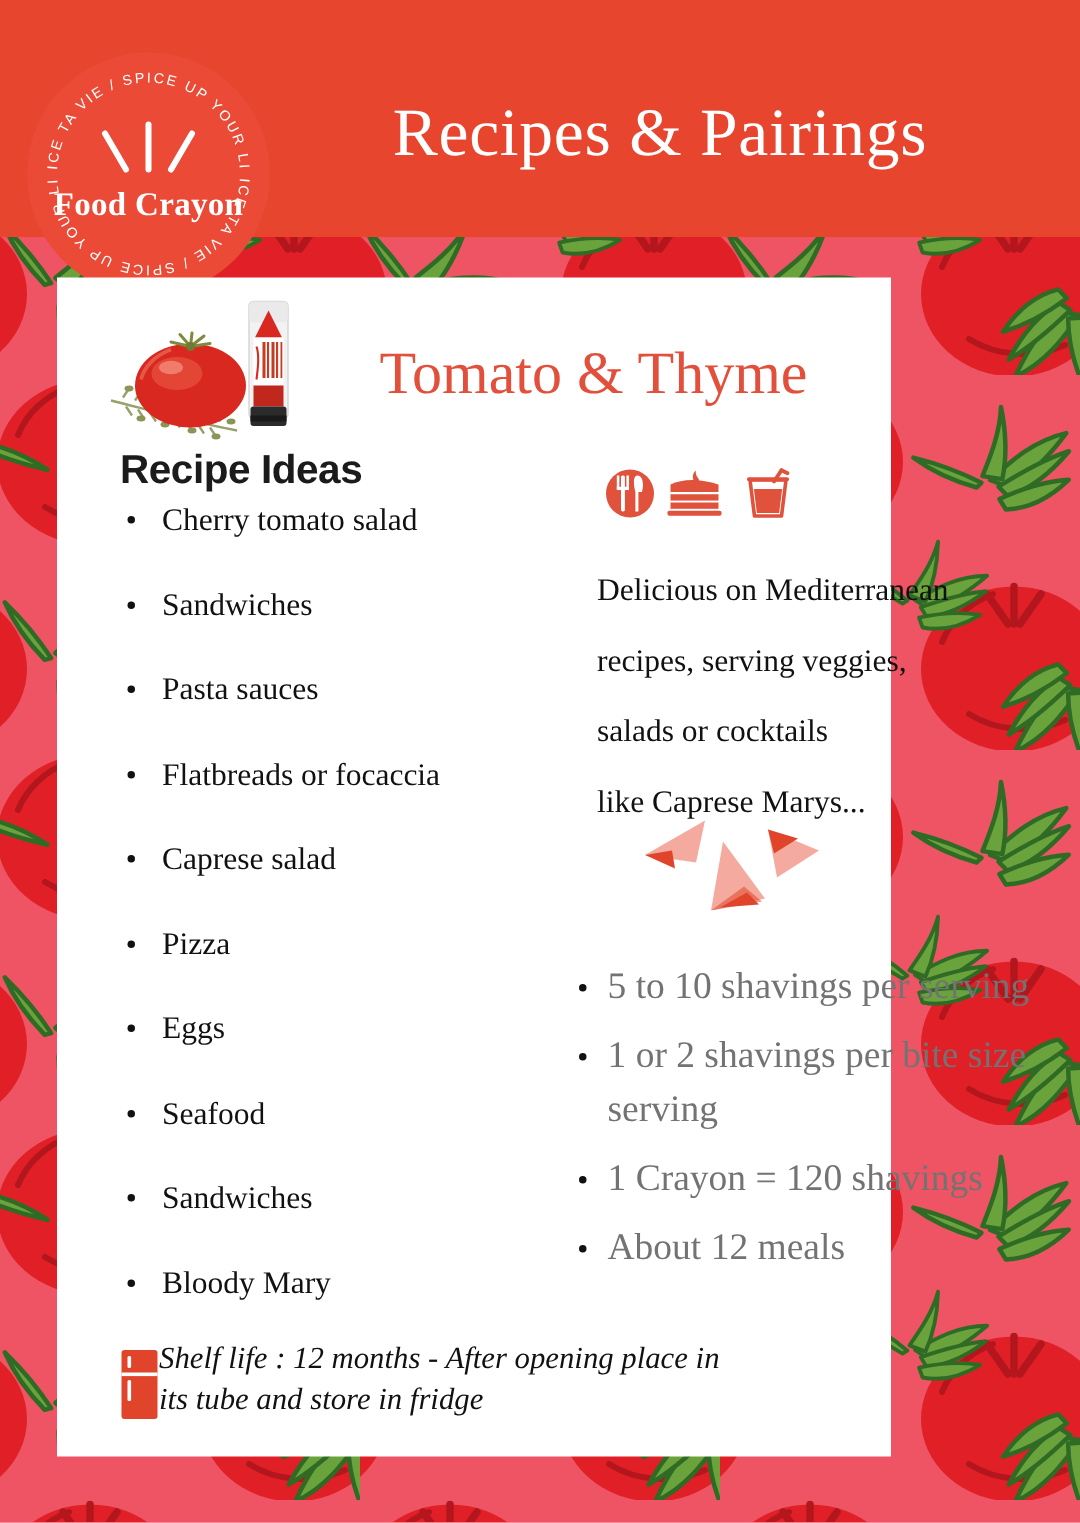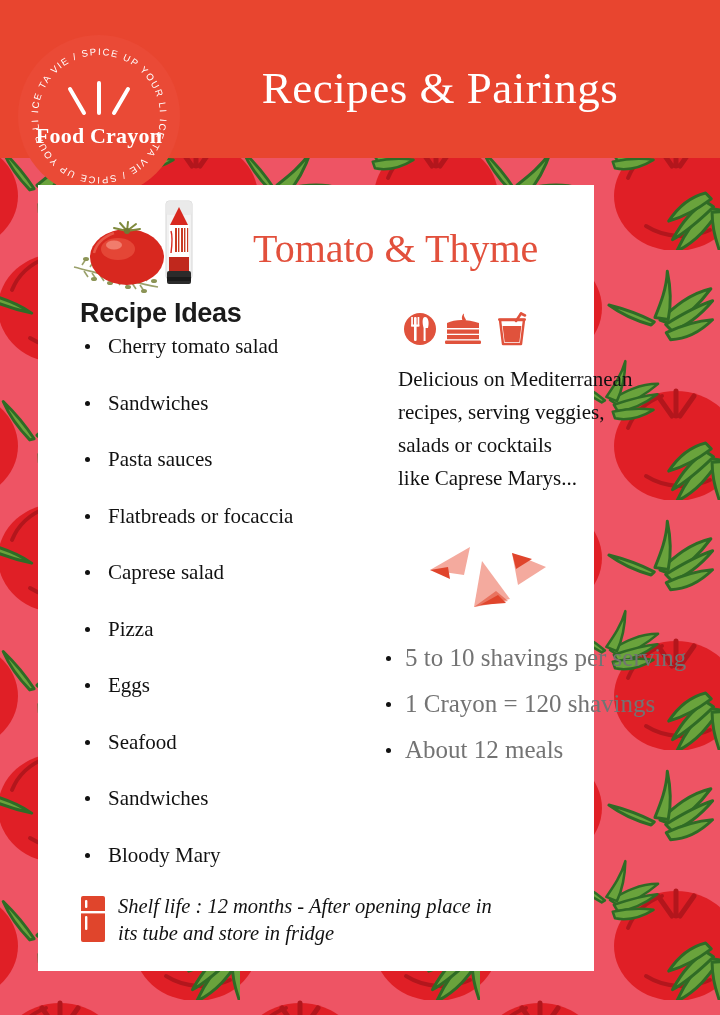--- a/index.html
+++ b/index.html
@@ -89,21 +89,21 @@
   }
 
   
   #usage-icons{position:absolute;left:365px;top:126px;width:125px;height:36px;}
 
   #description{
     position:absolute;left:360px;top:178px;width:320px;
     font-size:21px;line-height:33px;color:#111;
     font-family:"Liberation Serif",serif;
   }
-  #description span{display:block;white-space:nowrap;}
+  #description span{display:block;white-space:nowrap;margin-top:14px;}
 
   #shavings-deco{position:absolute;left:390px;top:350px;width:125px;height:72px;}
 
   #facts-list{
     position:absolute;left:345px;top:455px;width:330px;
     list-style:none;margin:0;padding:0;
   }
   #facts-list li{
     position:relative;padding-left:22px;
     font-size:25px;line-height:36px;color:#737373;
@@ -111,21 +111,21 @@
     font-family:Liberation Serif, serif;
   }
   #facts-list li:before{
     content:"";position:absolute;left:3px;top:16px;
     width:5px;height:5px;border-radius:50%;background:#111;
   }
 
   
   #shelf-life-row{
     position:absolute;left:42px;top:708px;width:580px;
-    display:flex;align-items:flex-start;gap:12px;
+    display:flex;align-items:flex-end;gap:0;
   }
   #fridge-icon{flex:0 0 auto;margin-top:2px;}
   #shelf-life-text{
     font-family:"Liberation Serif",serif;
     font-style:italic;font-size:20.5px;line-height:27px;color:#111;
   }
   #shelf-life-text span{display:block;}
 </style>
 </head>
 <body>
@@ -312,20 +312,21 @@
       <path d="M52,70 L70,60 L78,68 Z" fill="#e0452c"></path>
     </g>
     <g>
       <path d="M84,18 L118,32 L90,50 Z" fill="#f4aa9e"></path>
       <path d="M84,18 L104,24 L88,34 Z" fill="#e0452c"></path>
     </g>
   </svg>
 
   <ul id="facts-list">
     <li>5 to 10 shavings per serving</li>
+    <li>1 or 2 shavings per bite size serving</li>
     <li>1 Crayon = 120 shavings</li>
     <li>About 12 meals</li>
   </ul>
 
   <div id="shelf-life-row">
     <svg id="fridge-icon" width="26" height="48" viewBox="0 0 26 48" xmlns="http://www.w3.org/2000/svg">
       <rect x="1" y="1" width="24" height="46" rx="2" fill="#e0452c"></rect>
       <rect x="1" y="16" width="24" height="2.4" fill="#ffffff"></rect>
       <rect x="5" y="5" width="2.4" height="8" rx="1" fill="#ffffff"></rect>
       <rect x="5" y="21" width="2.4" height="14" rx="1" fill="#ffffff"></rect>

